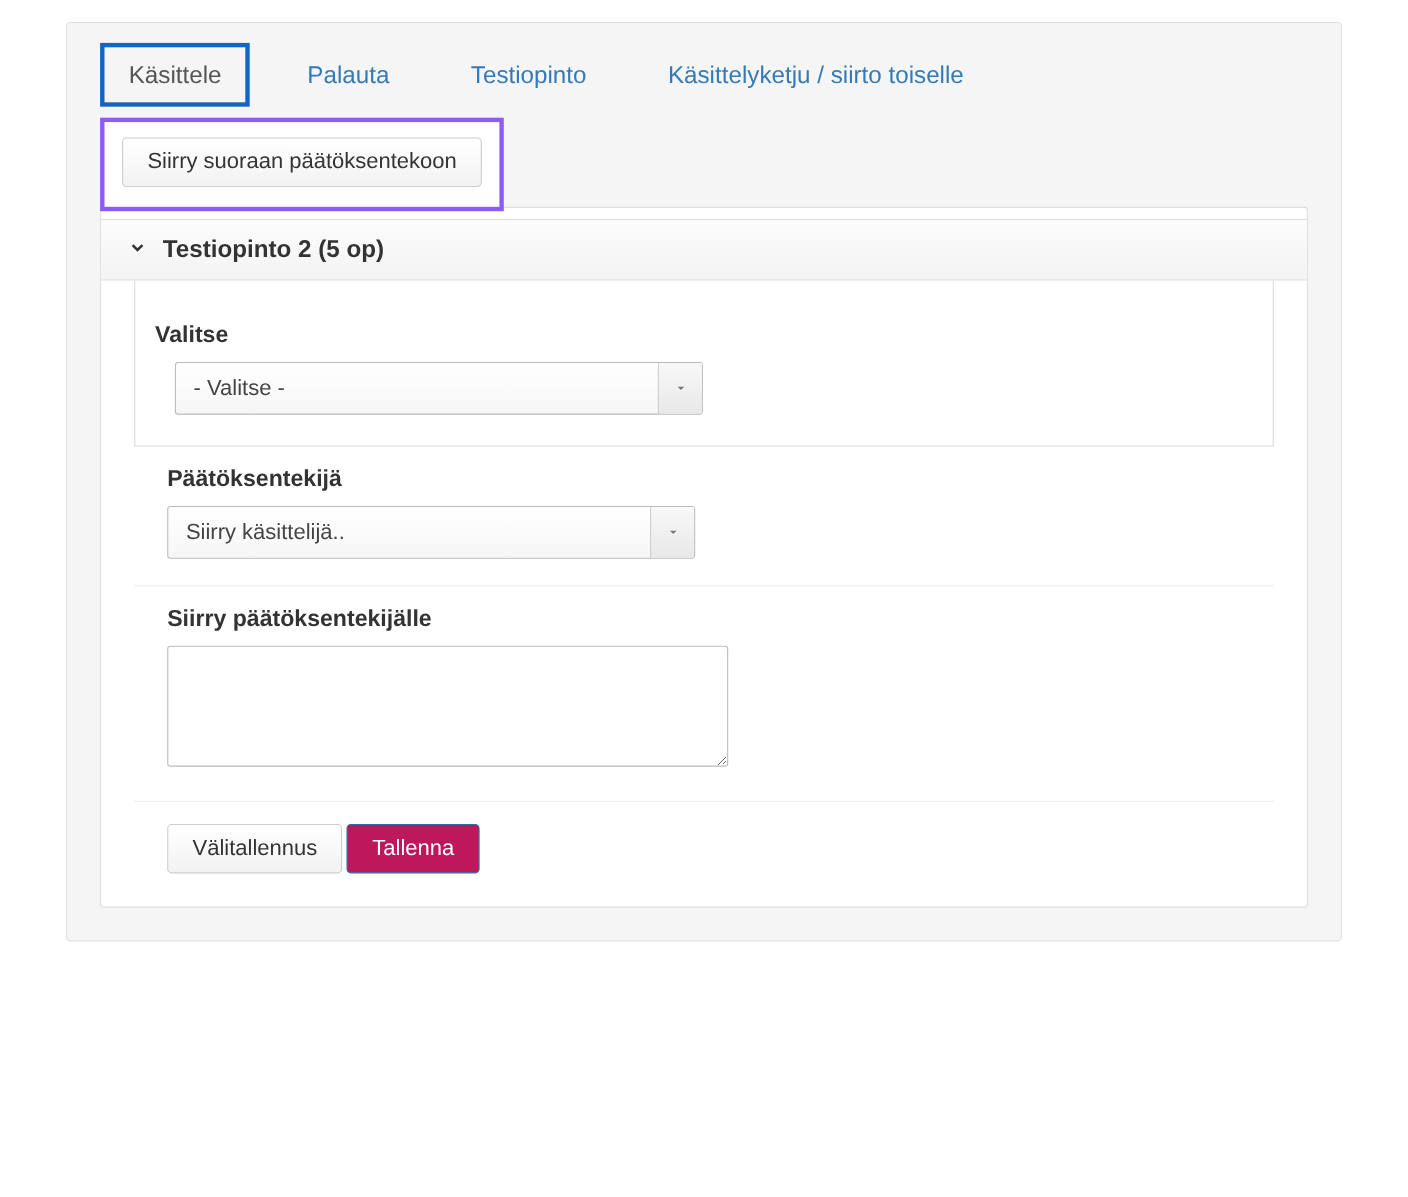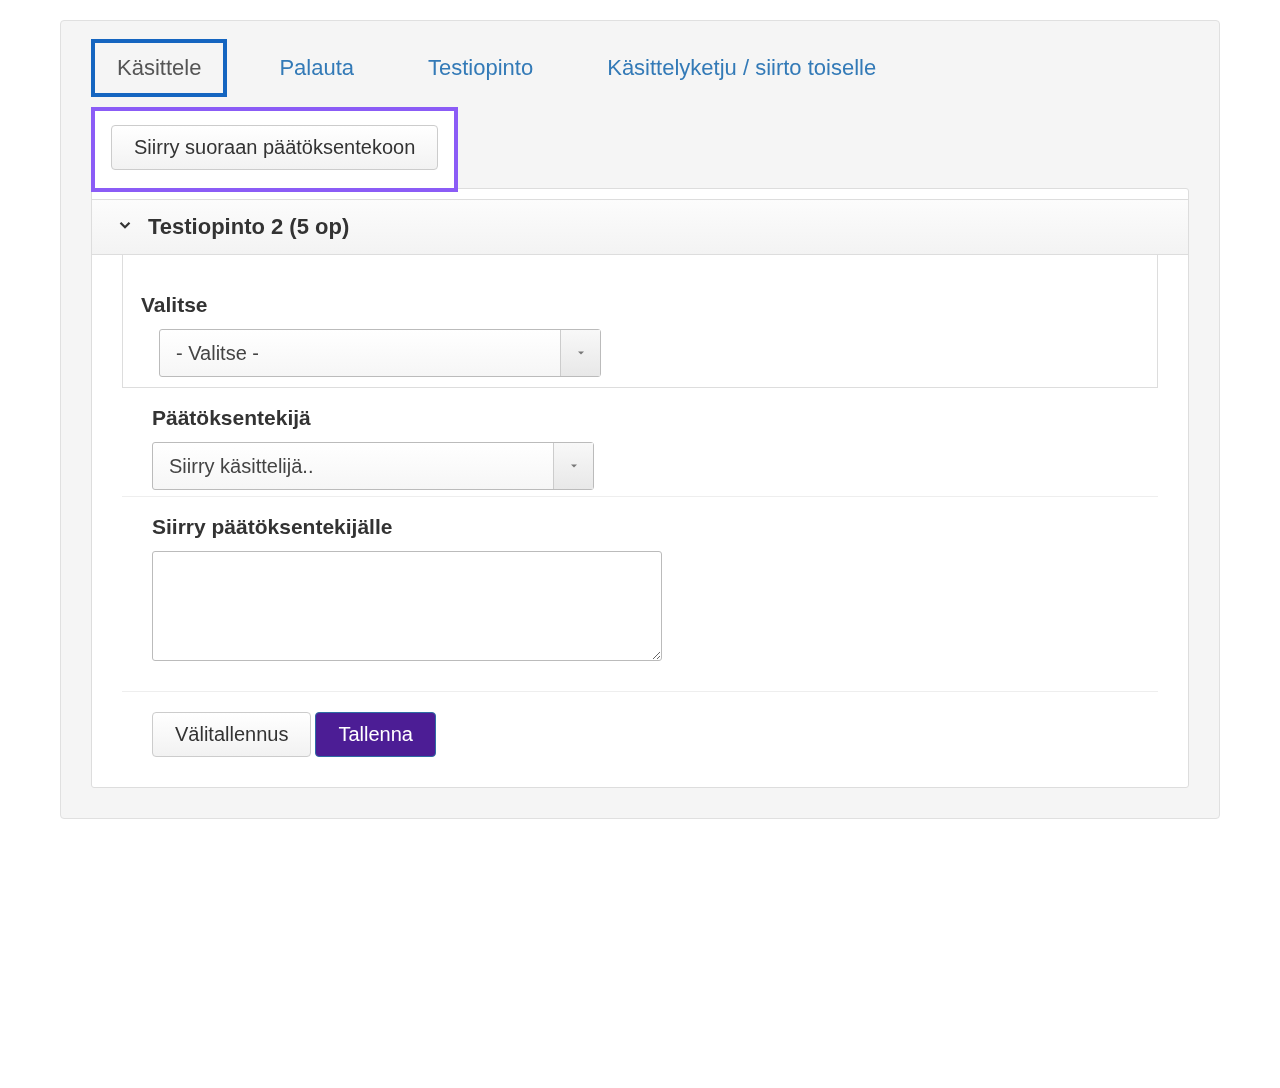--- a/index.html
+++ b/index.html
@@ -64,21 +64,21 @@
     display: inline-block;
     padding: 10px 22px;
     font-size: 20px;
     border: 1px solid #ccc;
     border-radius: 4px;
     background: linear-gradient(#fff,#f2f2f2);
     color: #333;
     cursor: pointer;
   }
   .btn.primary {
-    background: #4c1d95;
+    background: #be185d;
     border-color: #2e6da4;
     color: #fff;
   }
   .accordion-header {
     background: linear-gradient(#fcfcfc,#f3f3f3);
     border-top: 1px solid #ddd;
     border-bottom: 1px solid #ddd;
     padding: 14px 24px;
     font-size: 22px;
     font-weight: bold;
@@ -101,26 +101,27 @@
   .form-section.no-border { border-bottom: none; }
   .form-label {
     font-size: 21px;
     font-weight: bold;
     color: #333;
     margin-bottom: 12px;
     display: block;
   }
   .select-wrap {
     display: flex;
-    width: 442px;
+    width: 480px;
     border: 1px solid #bbb;
     border-radius: 3px;
     background: linear-gradient(#fff,#f6f6f6);
     height: 48px;
     align-items: stretch;
+    margin-bottom: 18px;
   }
   .select-text {
     flex: 1;
     padding: 0 16px;
     font-size: 20px;
     color: #444;
     display: flex;
     align-items: center;
   }
   .select-caret {

